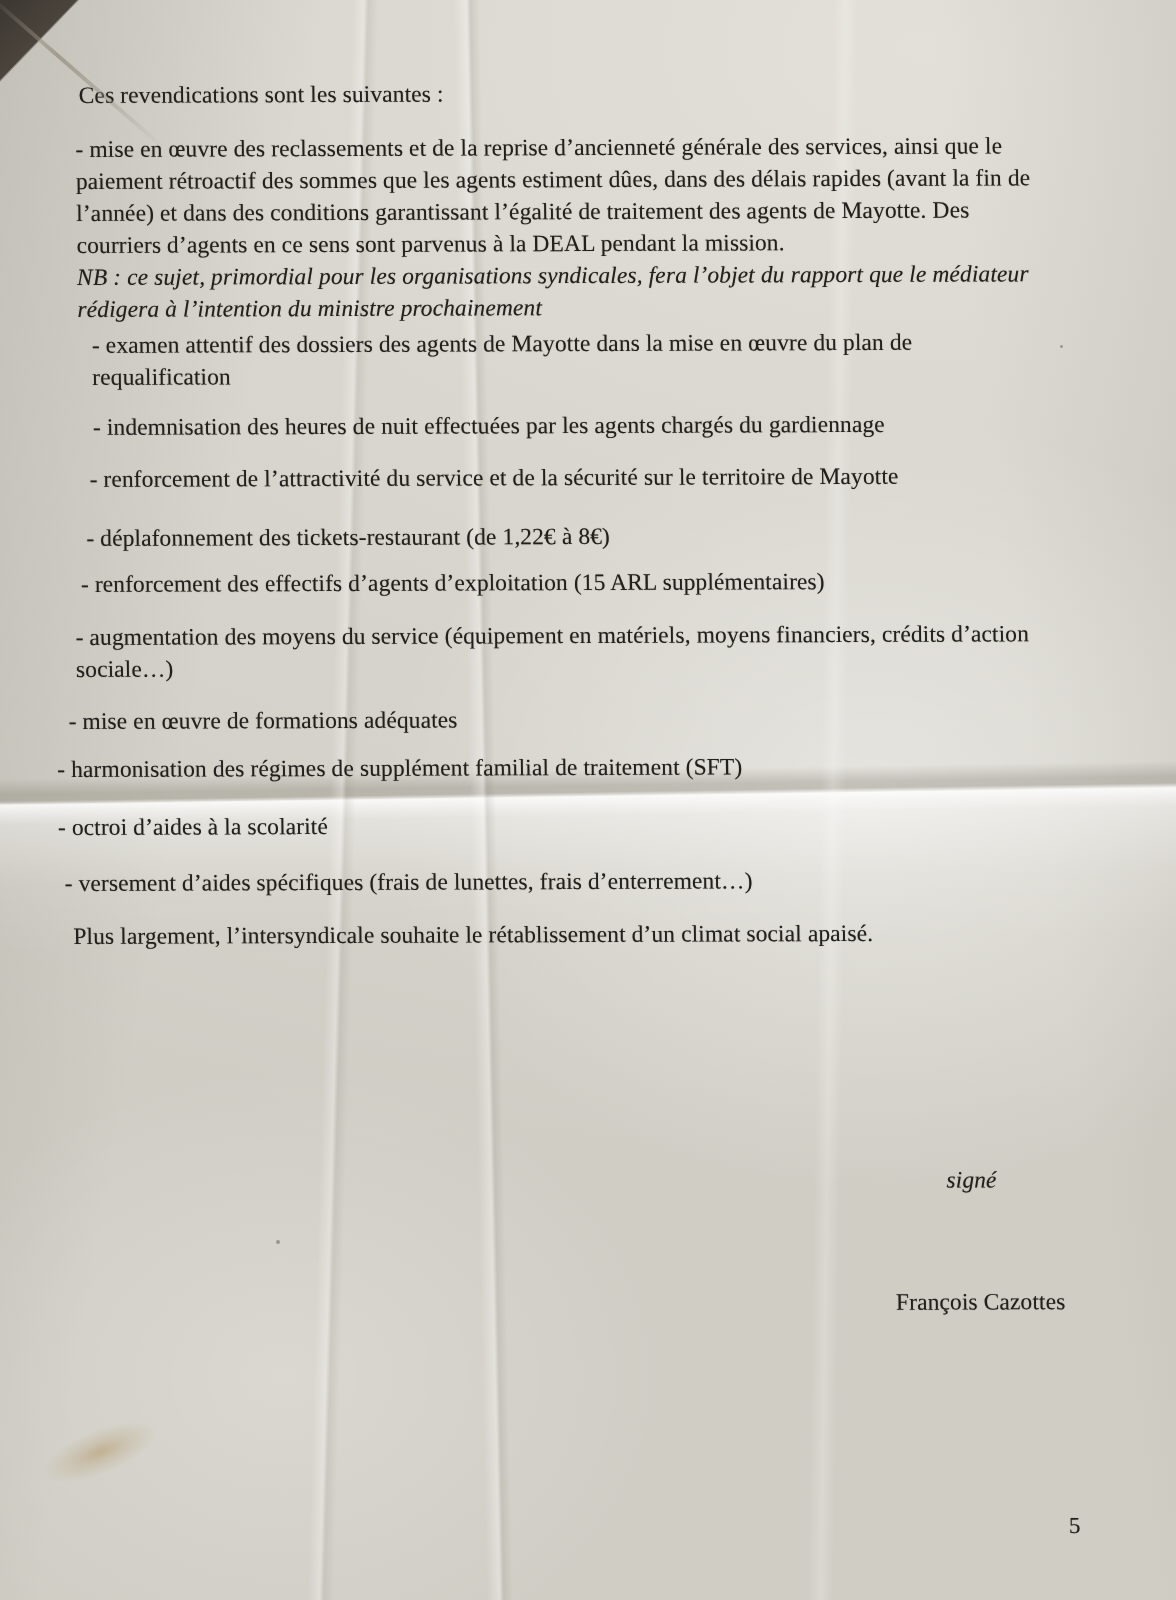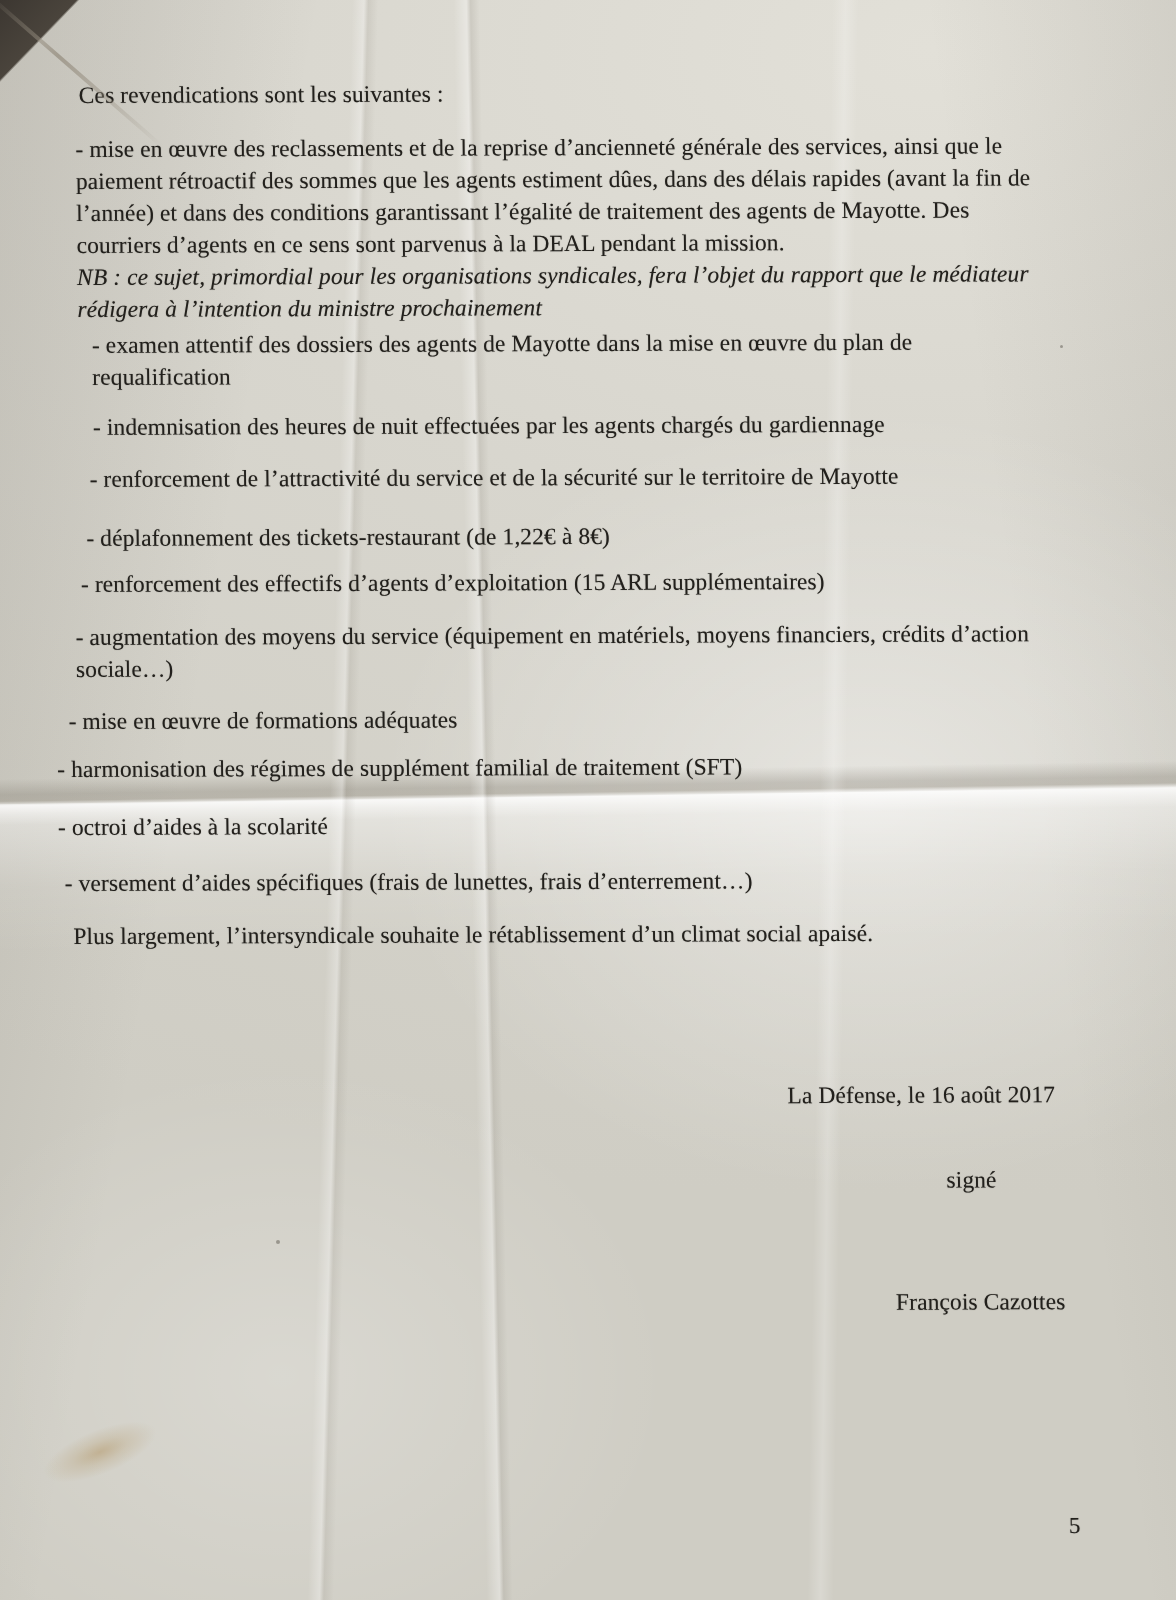--- a/index.html
+++ b/index.html
@@ -180,21 +180,21 @@
   .b5  { left: 78px;  top: 567px;  width: 900px; }
   .b6  { left: 72px;  top: 620px;  width: 1000px; }
   .b7  { left: 64px;  top: 704px;  width: 900px; }
   .b8  { left: 52px;  top: 752px;  width: 900px; }
   .b9  { left: 52px;  top: 810px;  width: 900px; }
   .b10 { left: 58px;  top: 866px;  width: 900px; }
 
   .closing { left: 66px; top: 919px; width: 900px; }
 
   .place-line { left: 778px; top: 1081px; }
-  .signe      { left: 936px; top: 1166px; }
+  .signe      { left: 936px; top: 1166px; font-style: italic; }
   .signer     { left: 884px; top: 1252px; margin-top: 36px; }
 
   .page-number {
     left: 1054px;
     top: 1512px;
     font-size: 23px;
   }
 </style>
 </head>
 <body>
@@ -231,21 +231,20 @@
     <div class="block bullet b4">- déplafonnement des tickets-restaurant (de 1,22€ à 8€)</div>
     <div class="block bullet b5">- renforcement des effectifs d’agents d’exploitation (15 ARL supplémentaires)</div>
     <div class="block bullet b6">- augmentation des moyens du service (équipement en matériels, moyens financiers, crédits d’action sociale…)</div>
     <div class="block bullet b7">- mise en œuvre de formations adéquates</div>
     <div class="block bullet b8">- harmonisation des régimes de supplément familial de traitement (SFT)</div>
     <div class="block bullet b9">- octroi d’aides à la scolarité</div>
     <div class="block bullet b10">- versement d’aides spécifiques (frais de lunettes, frais d’enterrement…)</div>
 
     <div class="block closing">Plus largement, l’intersyndicale souhaite le rétablissement d’un climat social apaisé.</div>
 
-    <div class="block place-line">La Défense, le 16 août 2017</div>
 
     <div class="block signe">signé</div>
 
     <div class="block signer">François Cazottes</div>
 
     <div class="block page-number">5</div>
 
   </div>
 </div>
 

